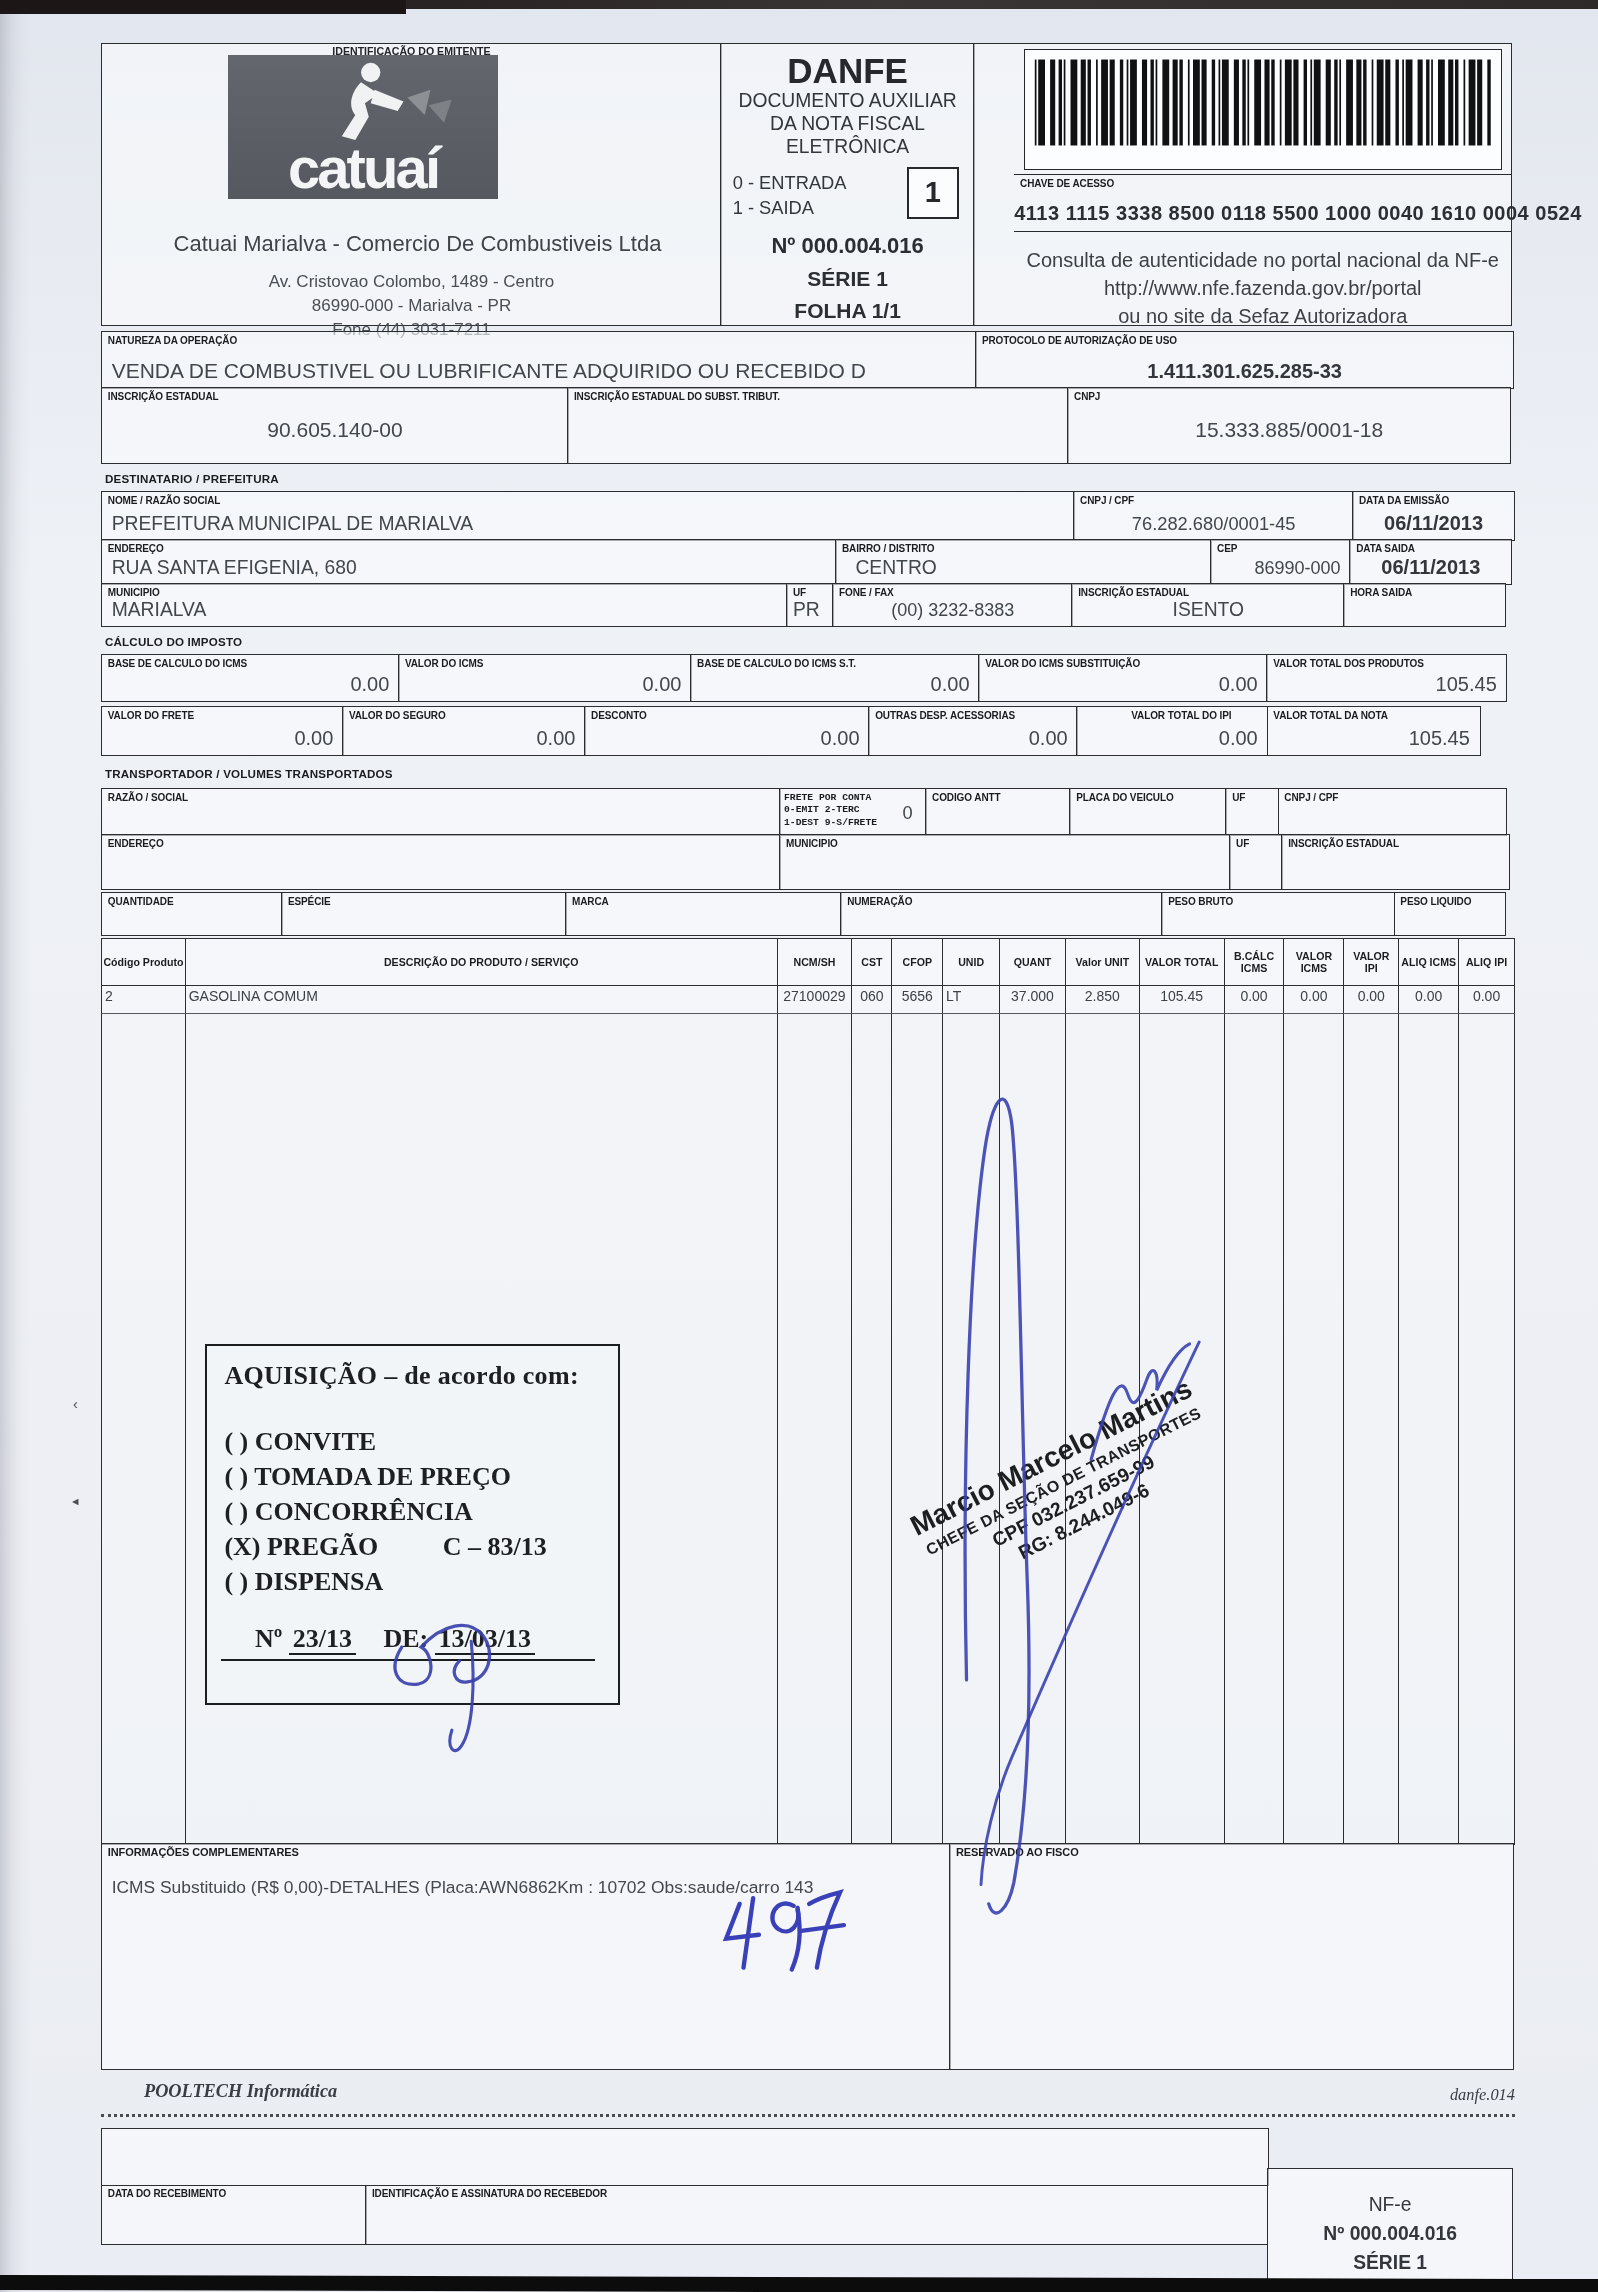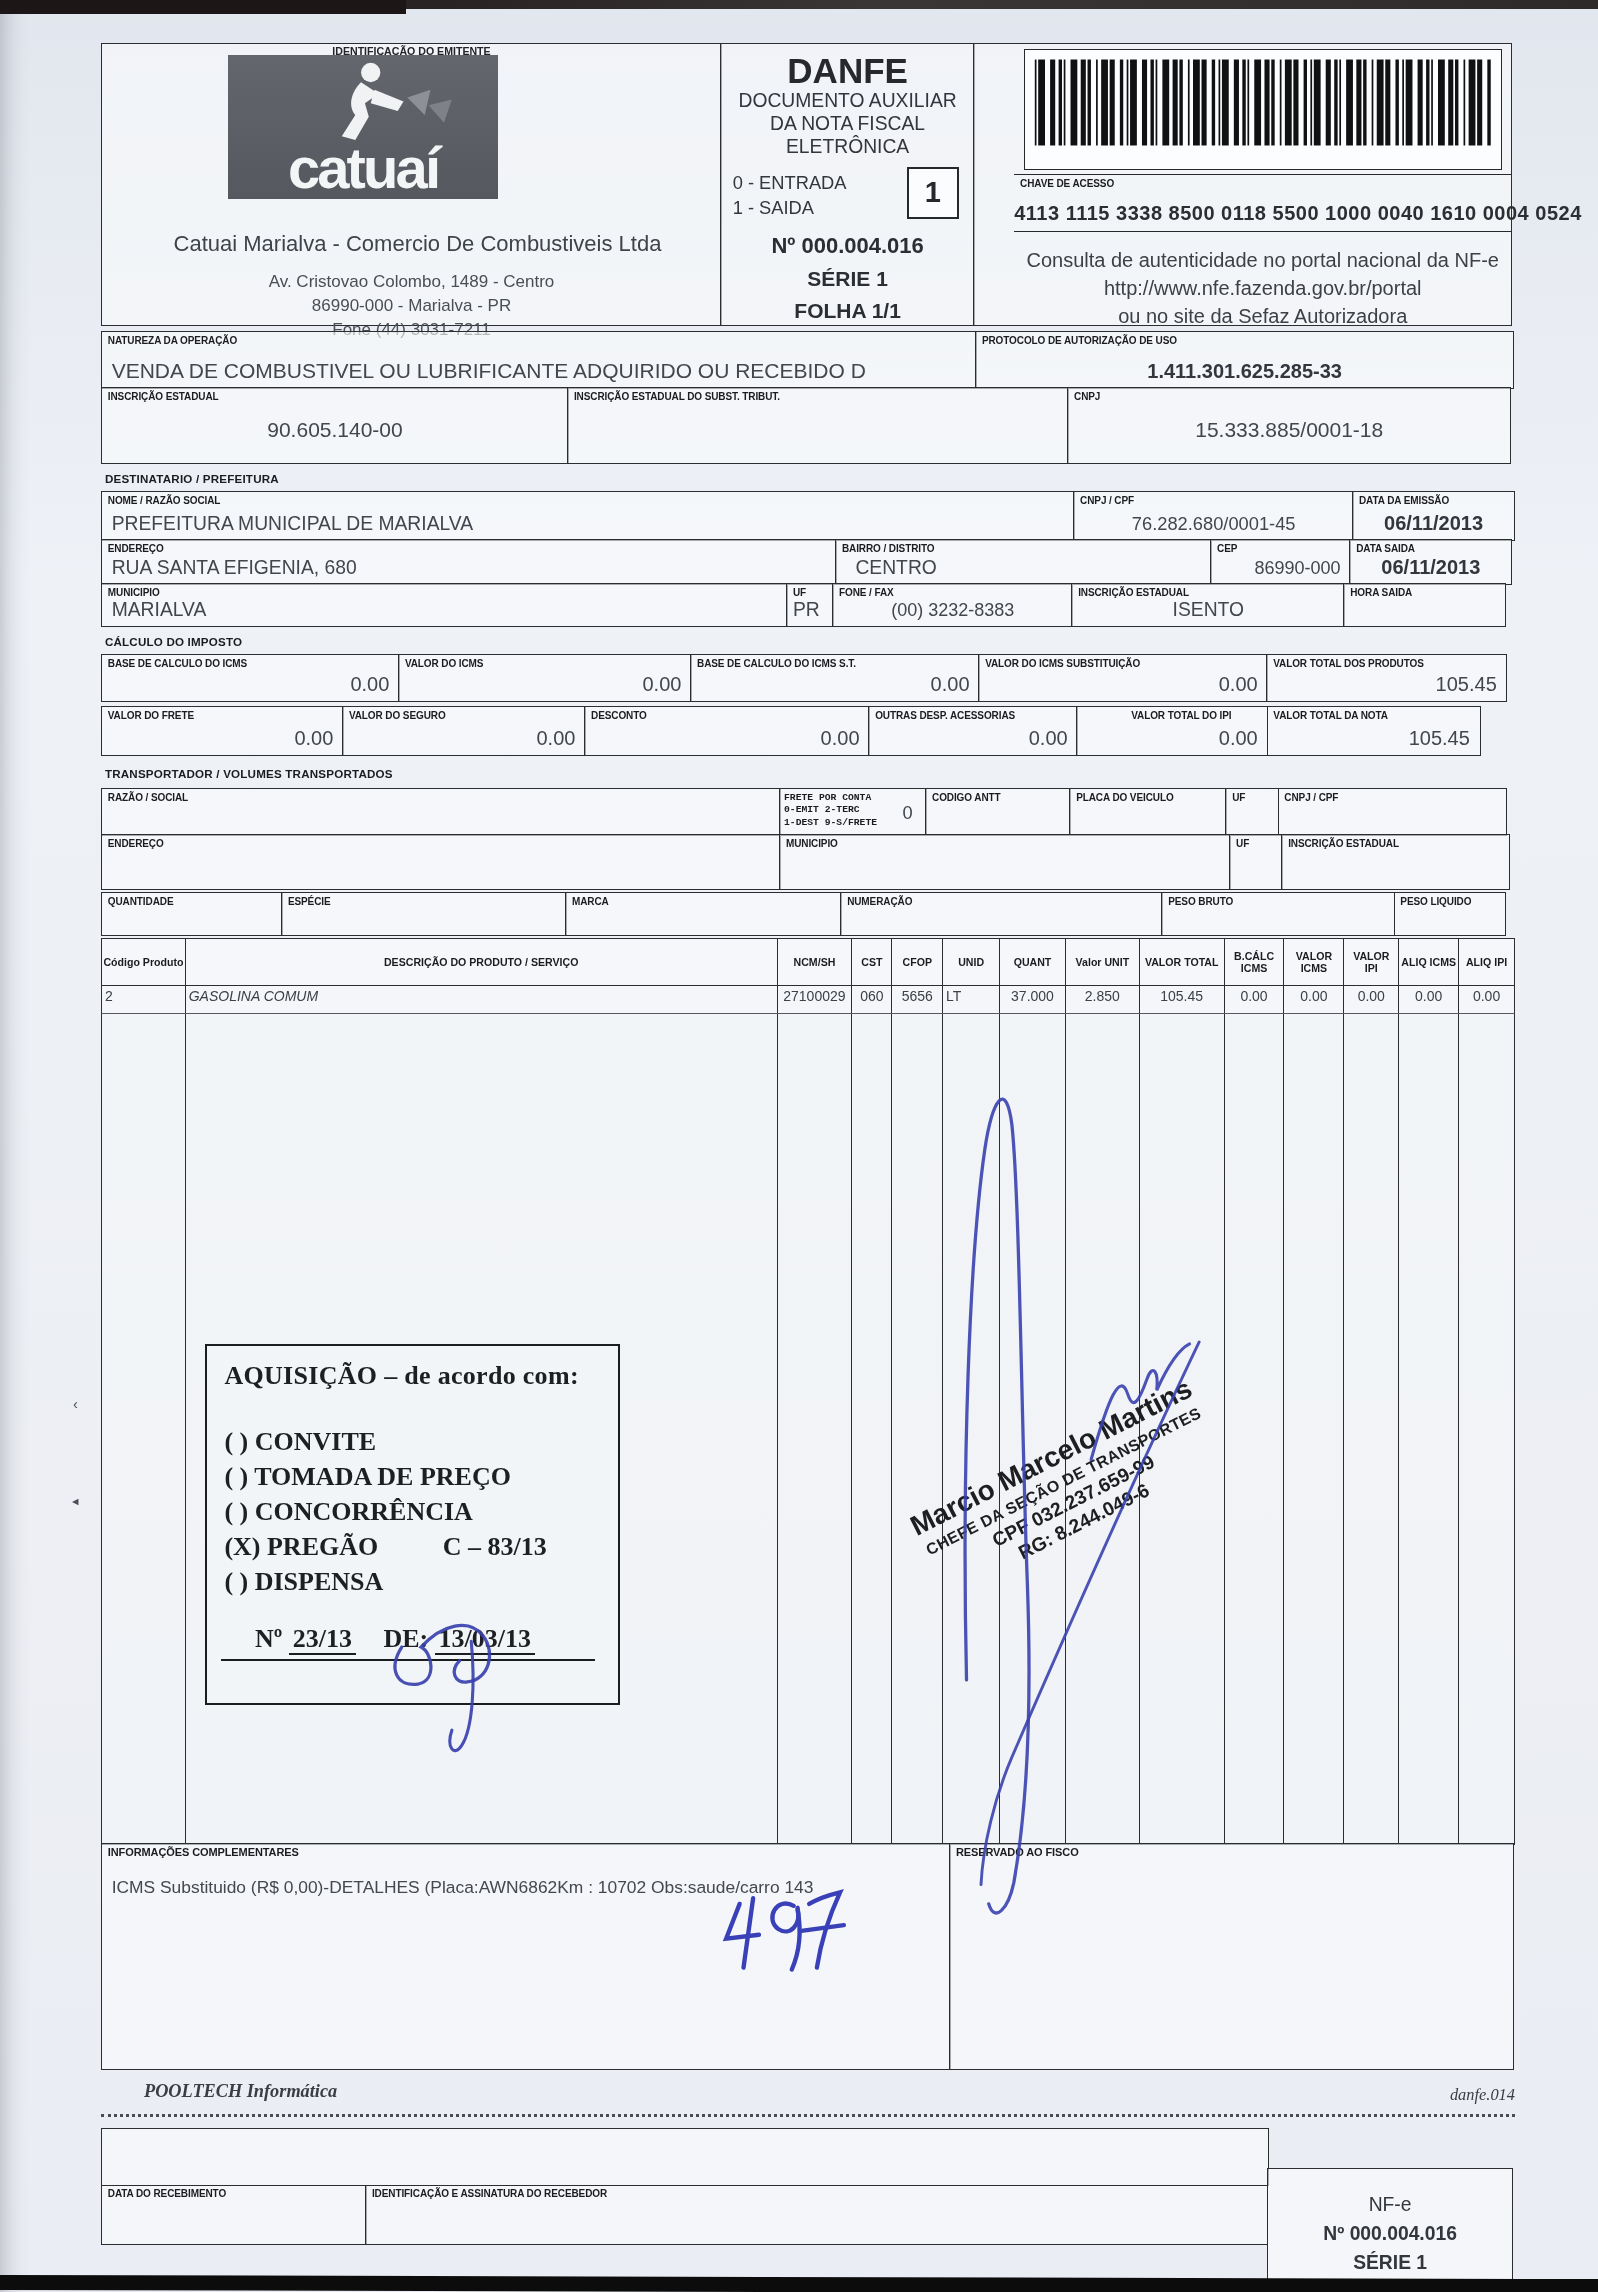--- a/index.html
+++ b/index.html
@@ -398,21 +398,21 @@
       <div class="th" style="width:74px;">Valor UNIT</div>
       <div class="th" style="width:85px;">VALOR TOTAL</div>
       <div class="th" style="width:60px;">B.CÁLC ICMS</div>
       <div class="th" style="width:60px;">VALOR ICMS</div>
       <div class="th" style="width:55px;">VALOR IPI</div>
       <div class="th" style="width:60px;">ALIQ ICMS</div>
       <div class="th" style="width:55px;">ALIQ IPI</div>
     </div>
     <div class="trow">
       <div class="td" style="width:84px;">2</div>
-      <div class="td" style="width:593px;font-style:italic;">GASOLINA COMUM</div>
+      <div class="td" style="width:593px;">GASOLINA COMUM</div>
       <div class="td tr-c" style="width:75px;">27100029</div>
       <div class="td tr-c" style="width:40px;">060</div>
       <div class="td tr-c" style="width:51px;">5656</div>
       <div class="td" style="width:57px;">LT</div>
       <div class="td tr-r" style="width:66px;">37.000</div>
       <div class="td tr-r" style="width:74px;">2.850</div>
       <div class="td tr-r" style="width:85px;">105.45</div>
       <div class="td tr-r" style="width:60px;">0.00</div>
       <div class="td tr-r" style="width:60px;">0.00</div>
       <div class="td tr-r" style="width:55px;">0.00</div>

